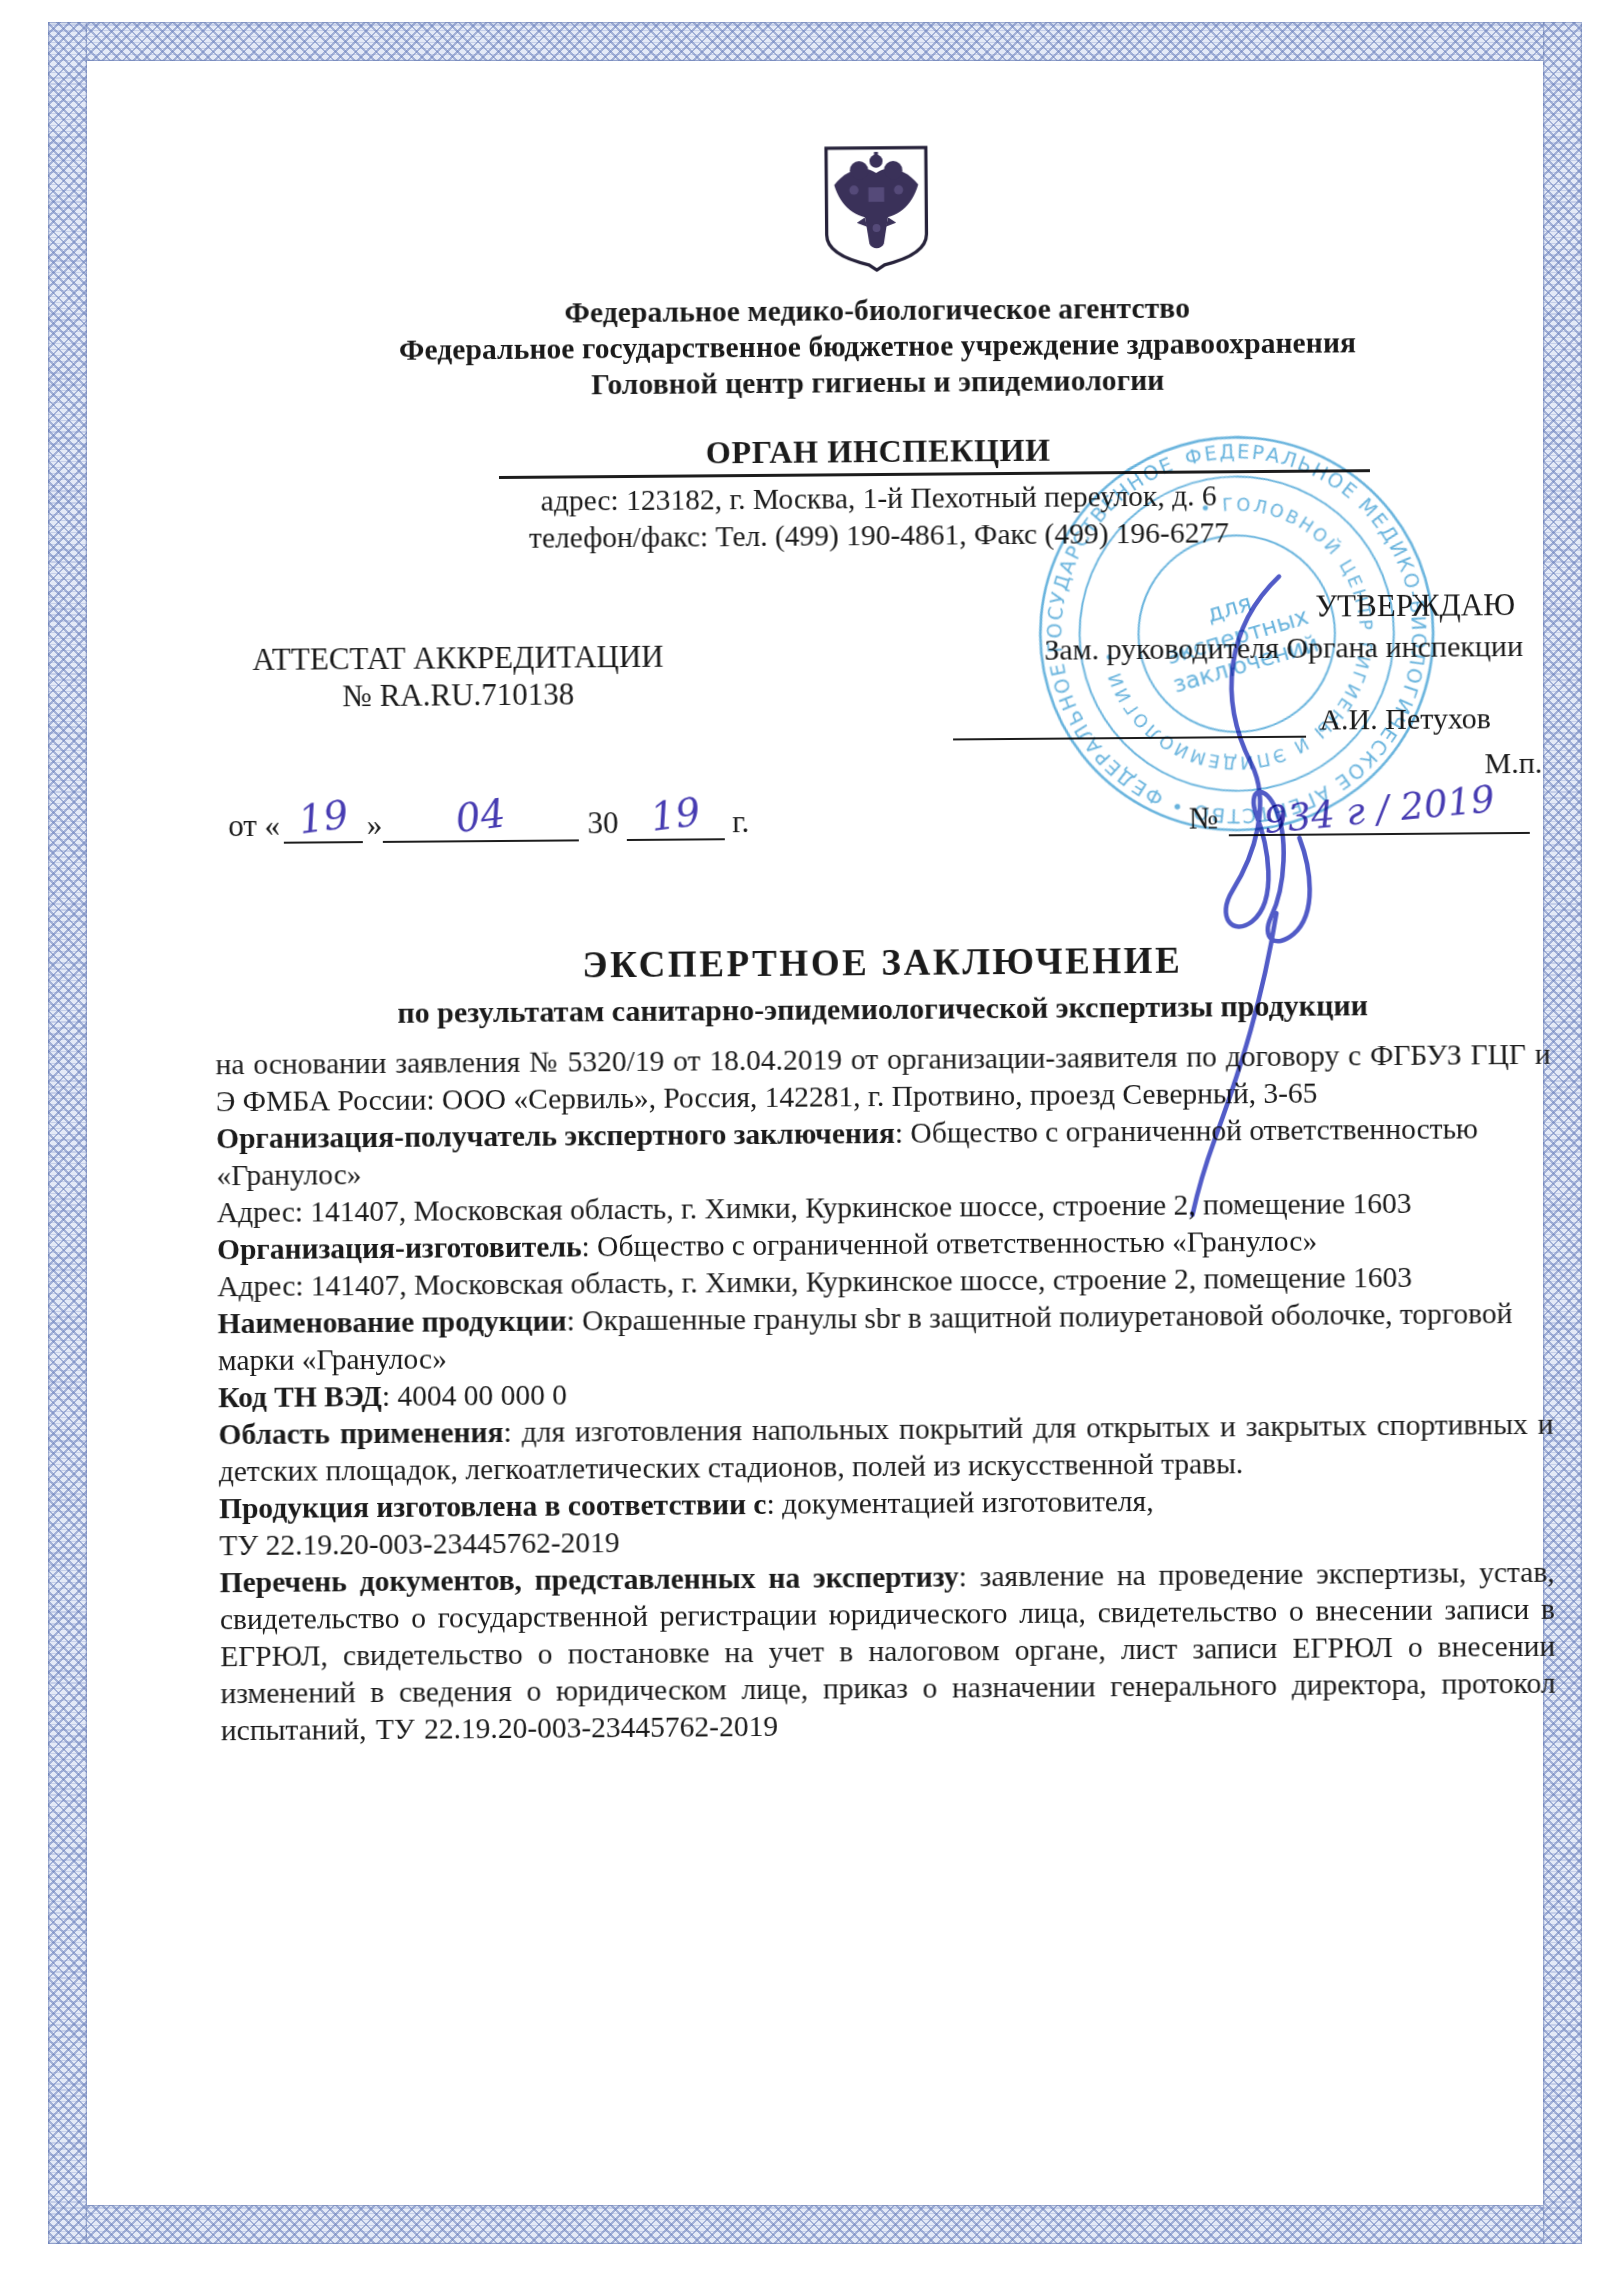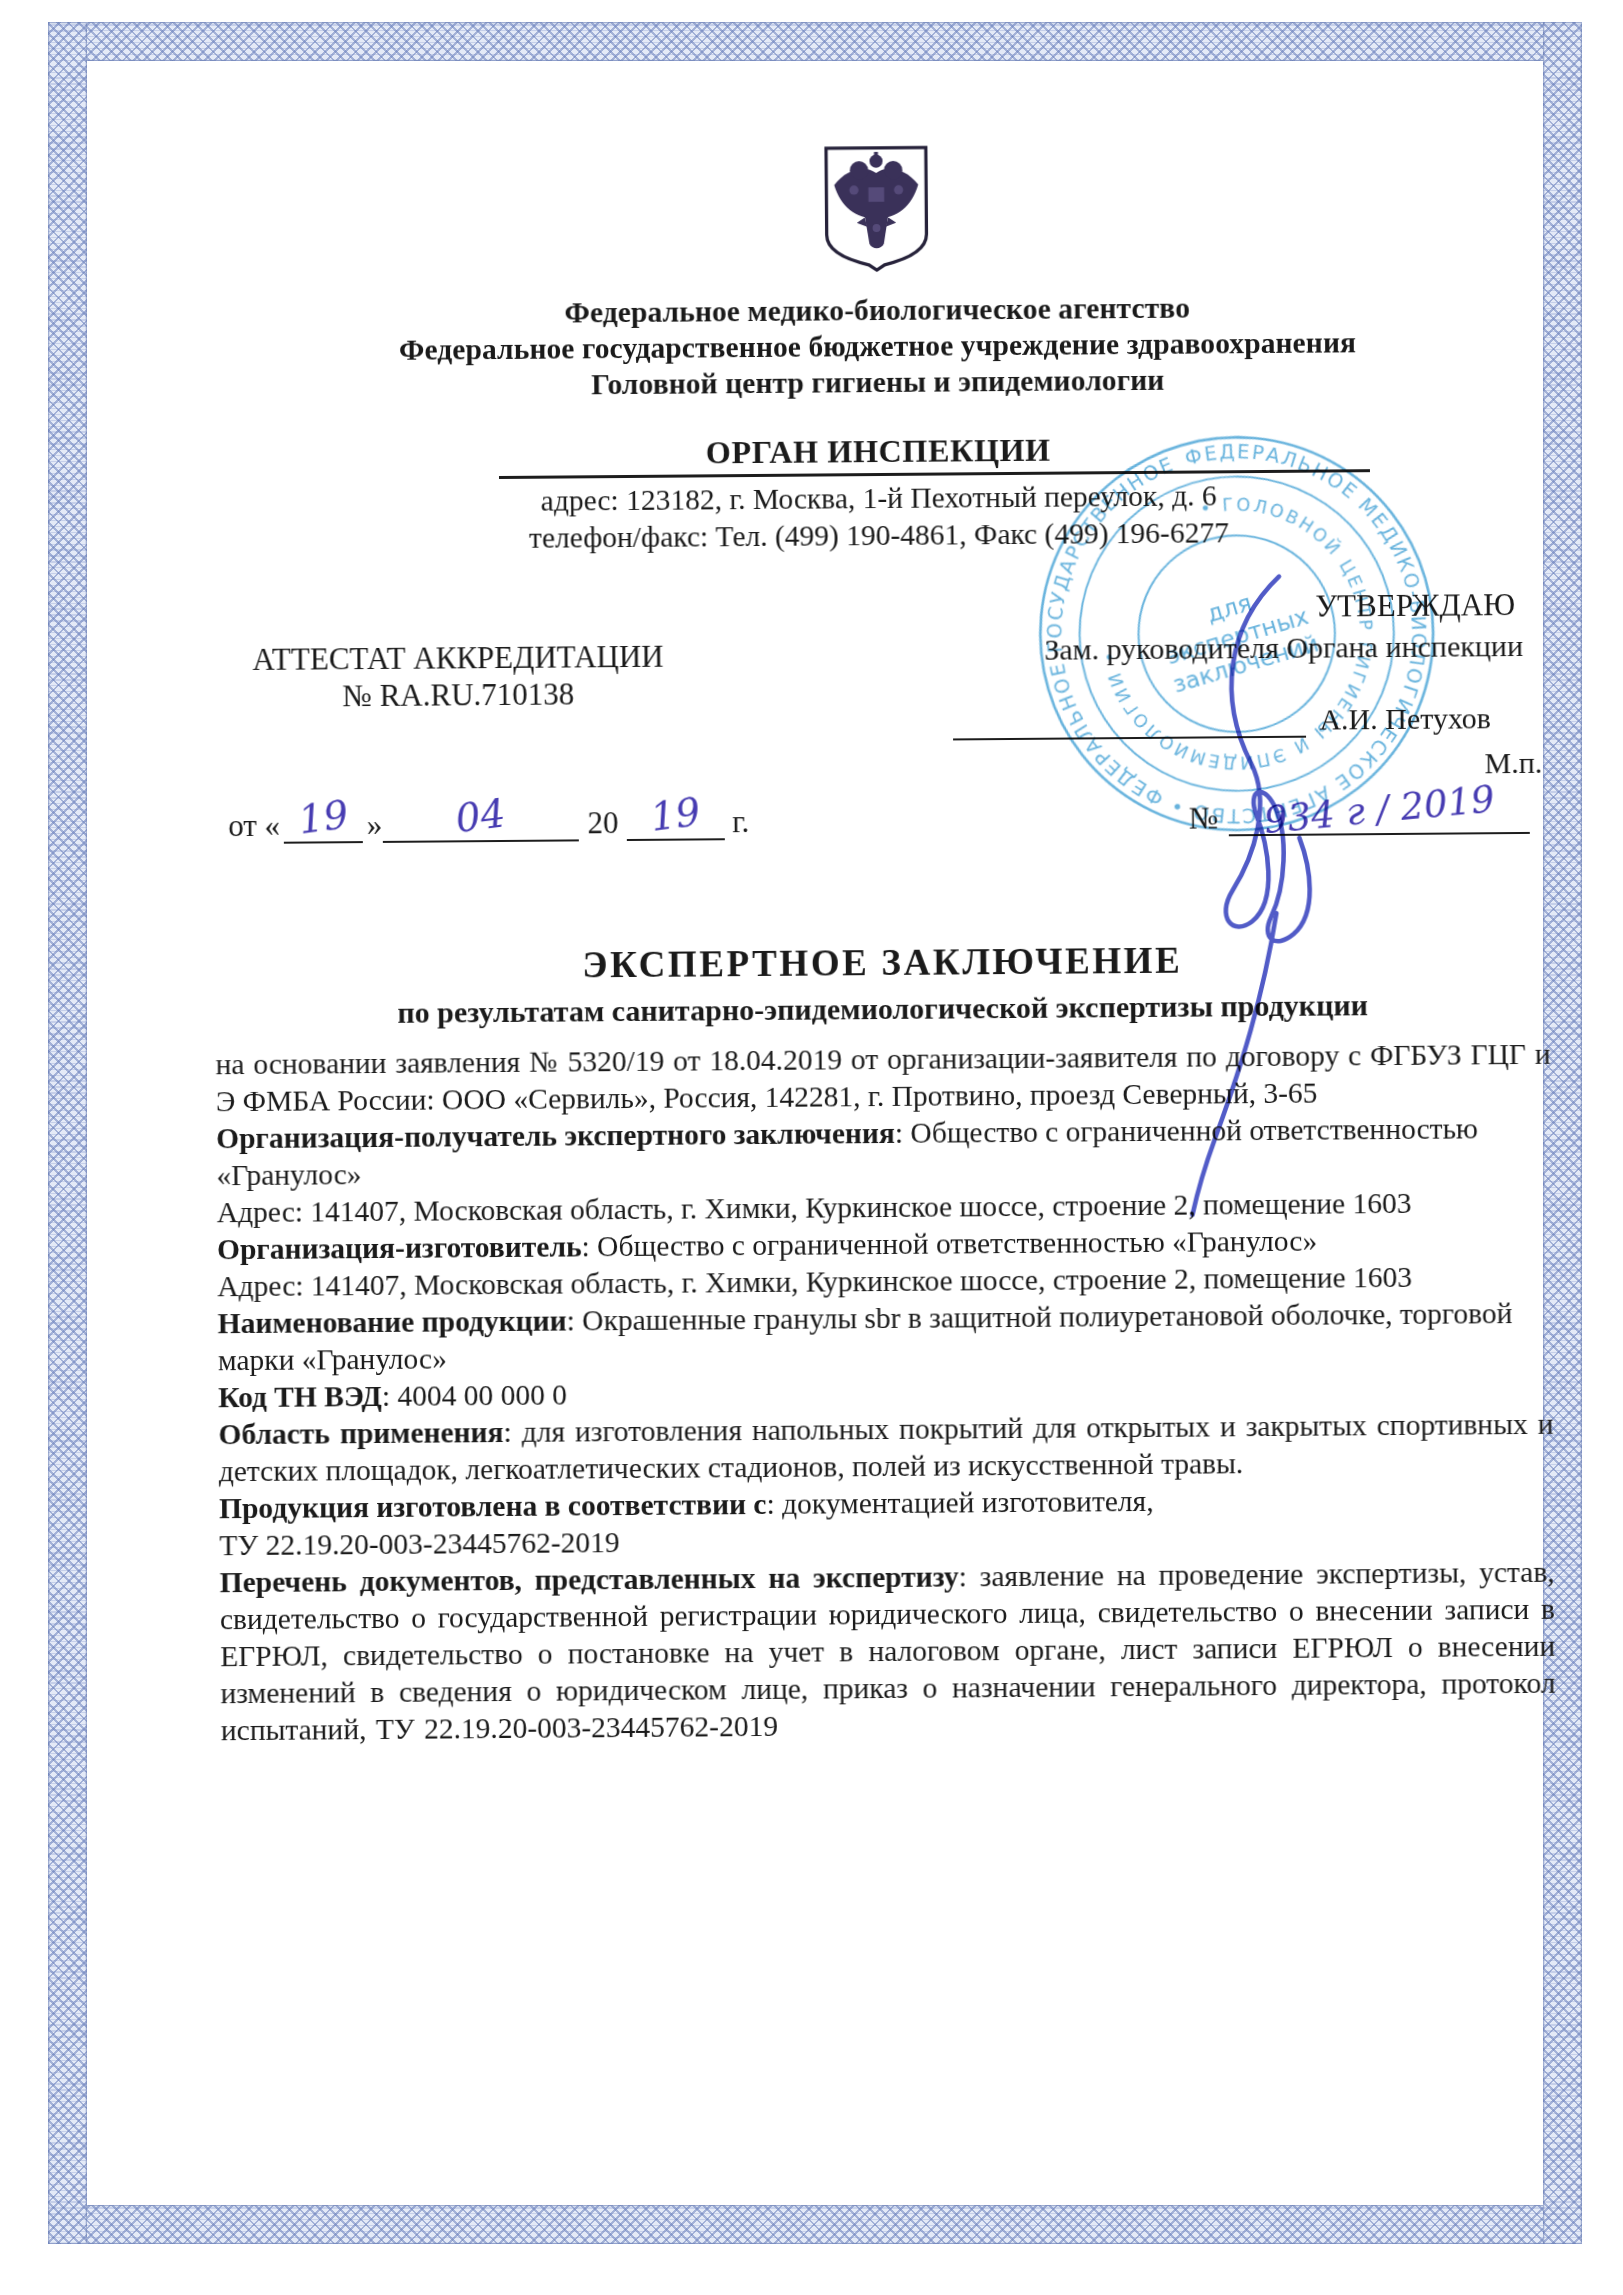--- a/index.html
+++ b/index.html
@@ -128,21 +128,21 @@
     <div class="approve">
       <div class="heading">УТВЕРЖДАЮ</div>
       <div class="position">Зам. руководителя Органа инспекции</div>
       <div class="sig-row">
         <span class="sig-line"></span><span class="sig-name">А.И. Петухов</span>
       </div>
       <div class="seal-mark">М.п.</div>
     </div>
 
     <div class="date-row">
-      <span>от «</span><span class="blank b-day"><span class="hw">19</span></span><span>»</span><span class="blank b-month"><span class="hw">04</span></span><span>20</span><span class="blank b-year"><span class="hw">19</span></span><span>г.</span>
+      <span>от «</span><span class="blank b-day"><span class="hw">19</span></span><span>»</span><span class="blank b-month"><span class="hw">04</span></span><span>30</span><span class="blank b-year"><span class="hw">19</span></span><span>г.</span>
     </div>
 
     <div class="num-row">
       <span>№</span><span class="blank b-num"><span class="hw hw-num">934 г / 2019</span></span>
     </div>
 
     <div class="title-block">
       <div class="title-main">ЭКСПЕРТНОЕ ЗАКЛЮЧЕНИЕ</div>
       <div class="title-sub">по результатам санитарно-эпидемиологической экспертизы продукции</div>
     </div>

